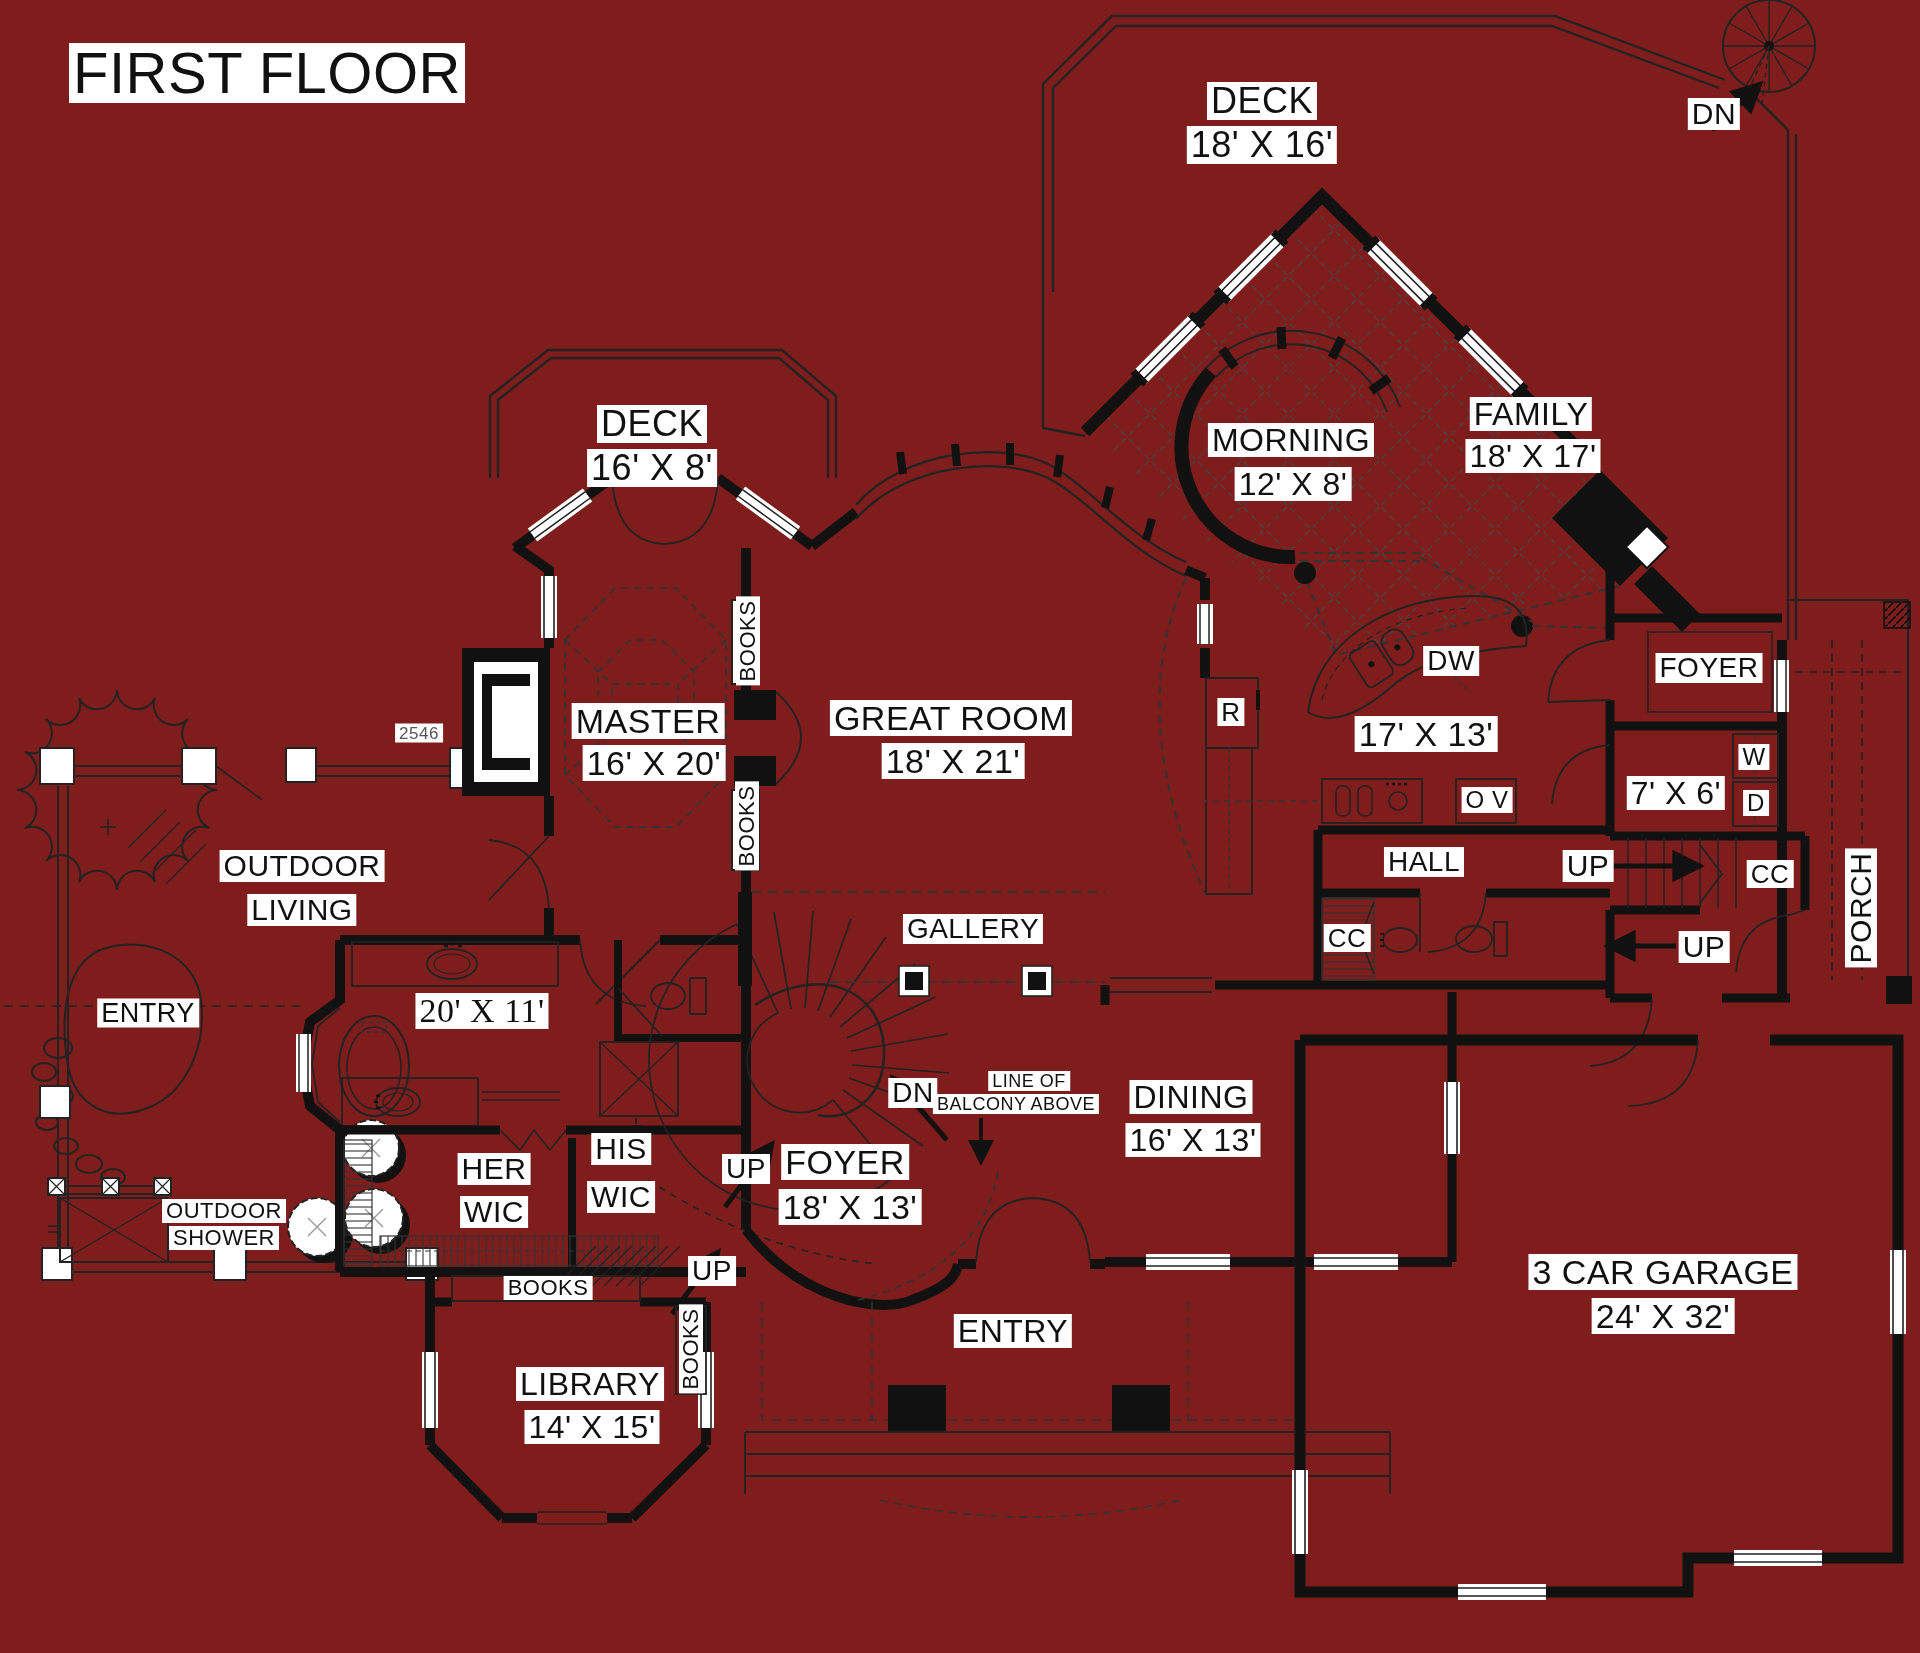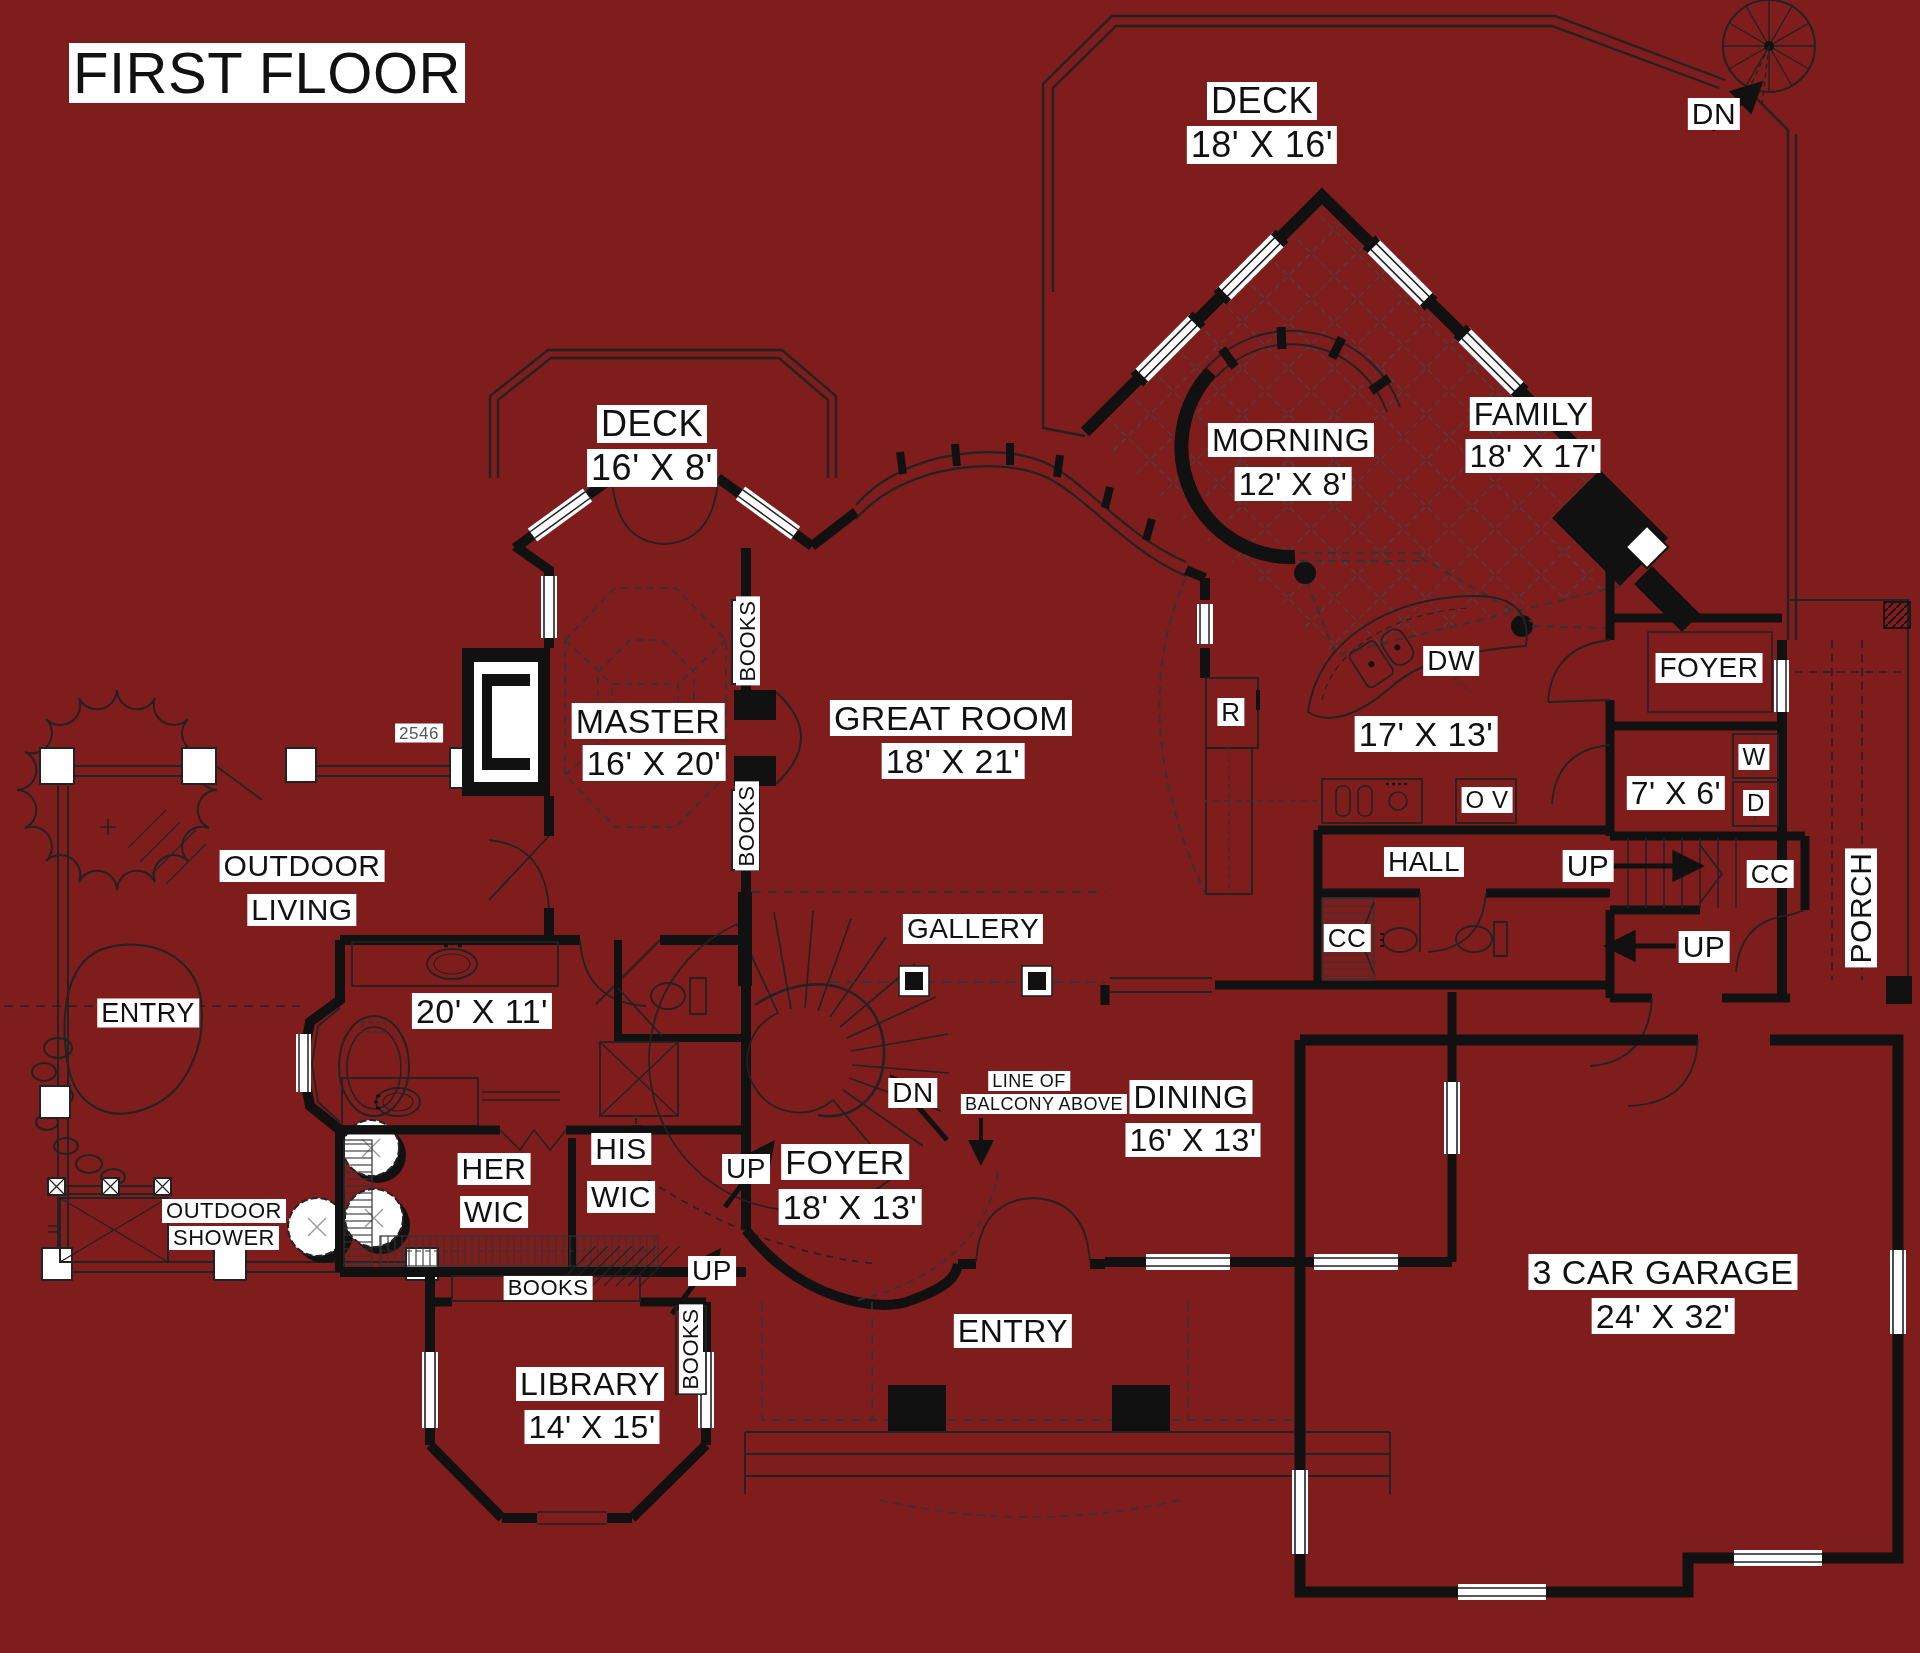--- a/index.html
+++ b/index.html
@@ -466,32 +466,32 @@
       <div class="lbl" style="left: 1588px; top: 866px; font-size: 30px;">UP</div>
       <div class="lbl" style="left: 1770px; top: 874px; font-size: 26px;">CC</div>
       <div class="lbl" style="left: 1704px; top: 947px; font-size: 30px;">UP</div>
       <div class="lbl rot" style="left: 1861px; top: 908px; font-size: 30px;">PORCH</div>
       <div class="lbl" style="left: 1347px; top: 938px; font-size: 26px;">CC</div>
       <div class="lbl" style="left: 973px; top: 929px; font-size: 28px;">GALLERY</div>
       <div class="lbl" style="left: 302px; top: 866px; font-size: 30px;">OUTDOOR</div>
       <div class="lbl" style="left: 302px; top: 910px; font-size: 30px;">LIVING</div>
       <div class="lbl" style="left: 148px; top: 1013px; font-size: 27px;">ENTRY</div>
       <div class="lbl" style="left: 419px; top: 733px; font-size: 17px; color: rgb(85, 85, 85);">2546</div>
-      <div class="lbl" style="left: 482px; top: 1011px; font-size: 34px;">20' X 11'</div>
+      <div class="lbl" style="left: 482px; top: 1011px; font-size: 34px; font-family: Liberation Serif, serif;">20' X 11'</div>
       <div class="lbl" style="left: 494px; top: 1169px; font-size: 30px;">HER</div>
       <div class="lbl" style="left: 494px; top: 1212px; font-size: 30px;">WIC</div>
       <div class="lbl" style="left: 621px; top: 1149px; font-size: 30px;">HIS</div>
       <div class="lbl" style="left: 621px; top: 1197px; font-size: 30px;">WIC</div>
       <div class="lbl" style="left: 746px; top: 1169px; font-size: 28px;">UP</div>
       <div class="lbl" style="left: 712px; top: 1271px; font-size: 28px;">UP</div>
       <div class="lbl" style="left: 913px; top: 1093px; font-size: 28px;">DN</div>
       <div class="lbl" style="left: 845px; top: 1162px; font-size: 34px;">FOYER</div>
       <div class="lbl" style="left: 850px; top: 1207px; font-size: 34px;">18' X 13'</div>
       <div class="lbl" style="left: 1029px; top: 1081px; font-size: 18px;">LINE OF</div>
-      <div class="lbl" style="left: 1016px; top: 1104px; font-size: 18px; margin-left: 28px;">BALCONY ABOVE</div>
+      <div class="lbl" style="left: 1016px; top: 1104px; font-size: 18px;">BALCONY ABOVE</div>
       <div class="lbl" style="left: 1191px; top: 1097px; font-size: 32px;">DINING</div>
       <div class="lbl" style="left: 1193px; top: 1140px; font-size: 32px;">16' X 13'</div>
       <div class="lbl" style="left: 1013px; top: 1331px; font-size: 32px;">ENTRY</div>
       <div class="lbl" style="left: 590px; top: 1384px; font-size: 32px;">LIBRARY</div>
       <div class="lbl" style="left: 592px; top: 1427px; font-size: 32px;">14' X 15'</div>
       <div class="lbl" style="left: 548px; top: 1288px; font-size: 22px;">BOOKS</div>
       <div class="lbl rot" style="left: 691px; top: 1349px; font-size: 22px;">BOOKS</div>
       <div class="lbl" style="left: 224px; top: 1211px; font-size: 22px;">OUTDOOR</div>
       <div class="lbl" style="left: 224px; top: 1238px; font-size: 22px;">SHOWER</div>
       <div class="lbl" style="left: 1663px; top: 1272px; font-size: 34px;">3 CAR GARAGE</div>

